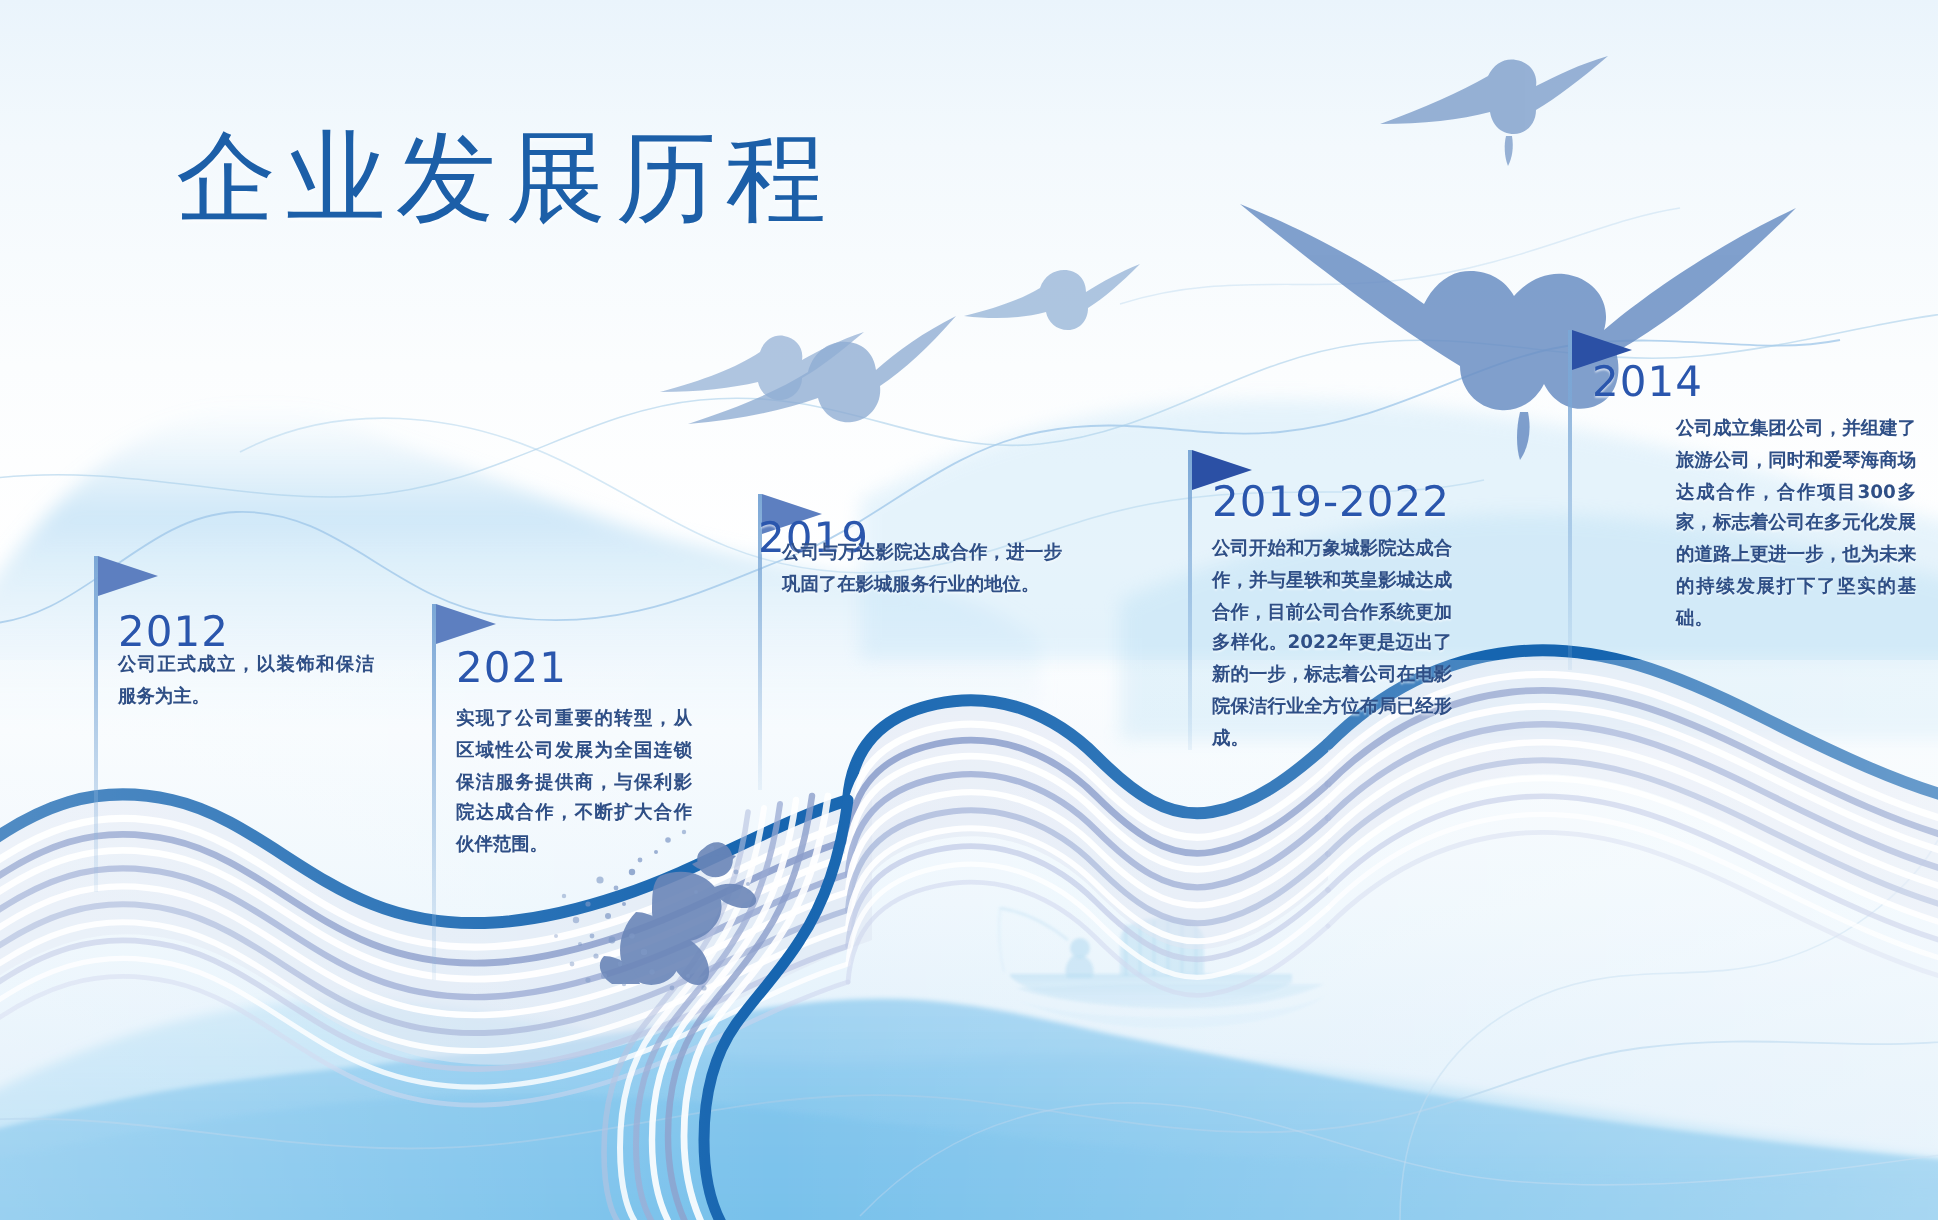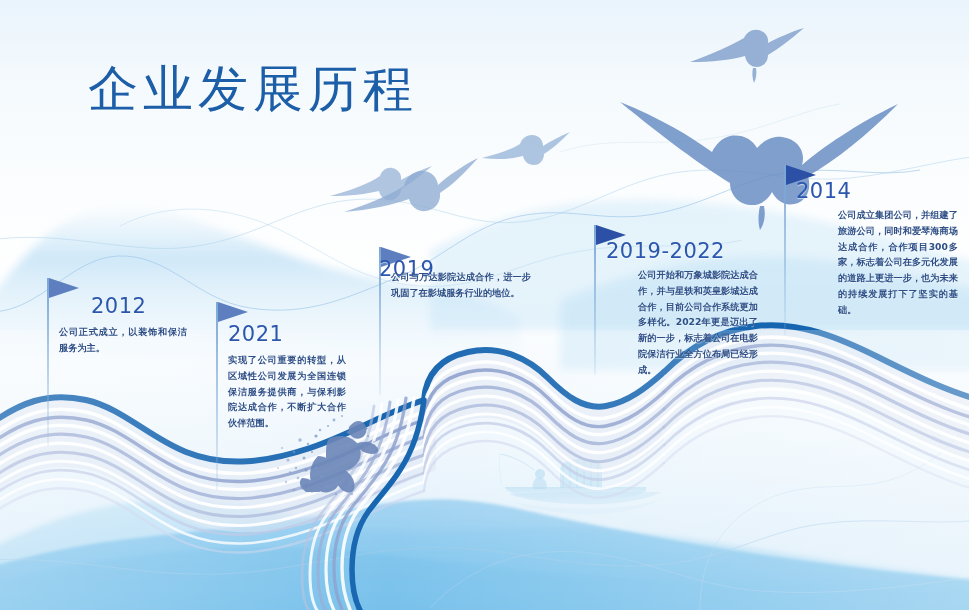--- a/index.html
+++ b/index.html
@@ -58,37 +58,37 @@
     font-size:9.2px;line-height:1.72;color:#2f4f86;
     font-family:"DejaVu Sans","Liberation Sans",sans-serif;
     font-weight:bold;
     text-align:justify;
     text-shadow:0 1px 1px rgba(255,255,255,.55);
   }
 
   
   #ms-2012{left:47px;top:278px;}
   #ms-2012 .pole{height:168px;}
-  #ms-2012 .year{left:12px;top:16px;margin-left:32px;}
+  #ms-2012 .year{left:12px;top:26px;}
   #ms-2012 .desc{left:12px;top:47px;width:128px;font-family:Liberation Mono, monospace;}
 
   #ms-2015{left:216px;top:302px;}
   #ms-2015 .pole{height:188px;}
   #ms-2015 .year{left:12px;top:20px;}
   #ms-2015 .desc{left:12px;top:50px;width:118px;}
 
   #ms-2019{left:379px;top:247px;}
   #ms-2019 .pole{height:148px;}
   #ms-2019 .year{left:0;top:10px;}
   #ms-2019 .desc{left:12px;top:22px;width:140px;}
 
   #ms-2021{left:594px;top:225px;}
   #ms-2021 .pole{height:150px;}
   #ms-2021 .year{left:12px;top:14px;}
-  #ms-2021 .desc{left:12px;top:42px;width:120px;margin-left:32px;}
+  #ms-2021 .desc{left:12px;top:42px;width:120px;}
 
   #ms-2023{left:784px;top:165px;}
   #ms-2023 .pole{height:170px;}
   #ms-2023 .year{left:12px;top:14px;}
   #ms-2023 .desc{left:12px;top:42px;width:120px;margin-left:42px;}
 </style>
 </head>
 <body>
 
 <div id="poster">

